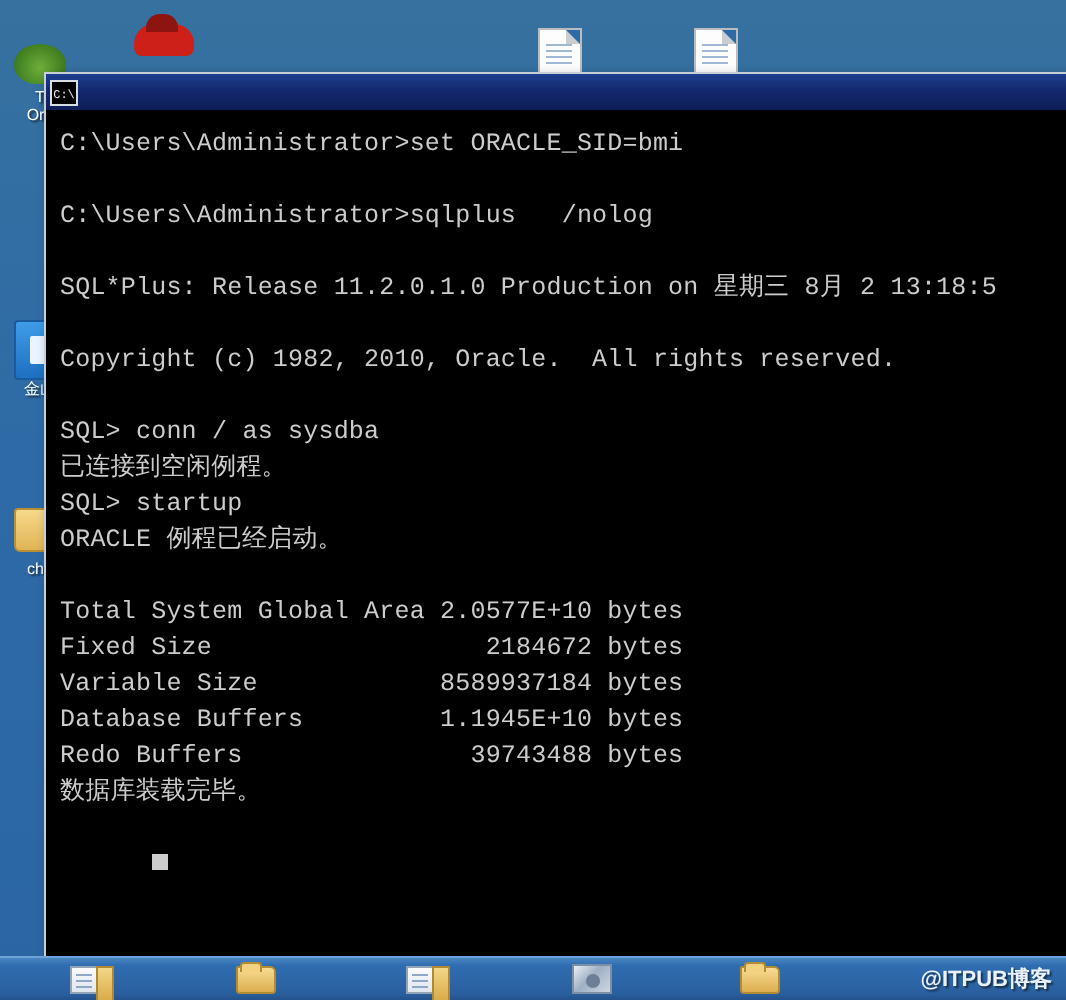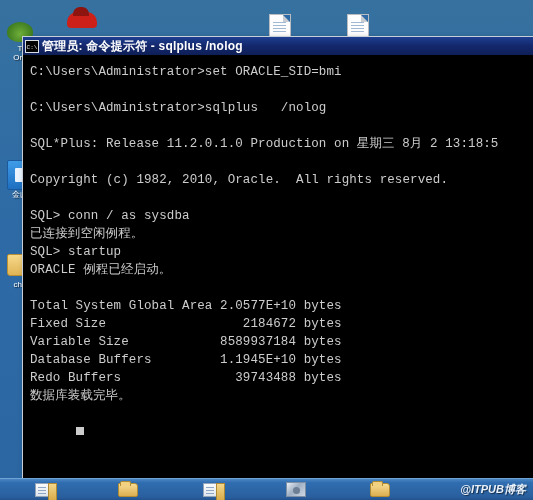--- a/index.html
+++ b/index.html
@@ -190,21 +190,20 @@
     background:#6d7f95;
   }
   #watermark{
     margin-left:auto;
     margin-right:7px;
     color:#e9f1fa;
     font-size:11px;
     font-weight:bold;
     text-shadow:1px 1px 1px rgba(0,0,0,.55);
     white-space:nowrap;
-    font-style:italic;
   }
 </style>
 </head>
 <body>
 
 <div id="desktop">
 
   <div class="desk-icon" style="left:60px; top:6px;">
     <span class="desk-glyph car-glyph"></span>
     <span></span>
@@ -239,21 +238,20 @@
     <span class="desk-glyph folder-tile"></span>
     <span>che</span>
   </div>
 
 </div>
 
 <div id="console-window">
 
   <div id="title-bar">
     <div id="title-icon">C:\</div>
-    <div id="title-text">管理员: 命令提示符 - sqlplus   /nolog</div>
   </div>
 
   <div id="console-body">
     <div class="line">C:\Users\Administrator&gt;set ORACLE_SID=bmi</div>
     <div class="line blank"></div>
     <div class="line">C:\Users\Administrator&gt;sqlplus   /nolog</div>
     <div class="line blank"></div>
     <div class="line">SQL*Plus: Release 11.2.0.1.0 Production on 星期三 8月 2 13:18:5</div>
     <div class="line blank"></div>
     <div class="line">Copyright (c) 1982, 2010, Oracle.  All rights reserved.</div>

